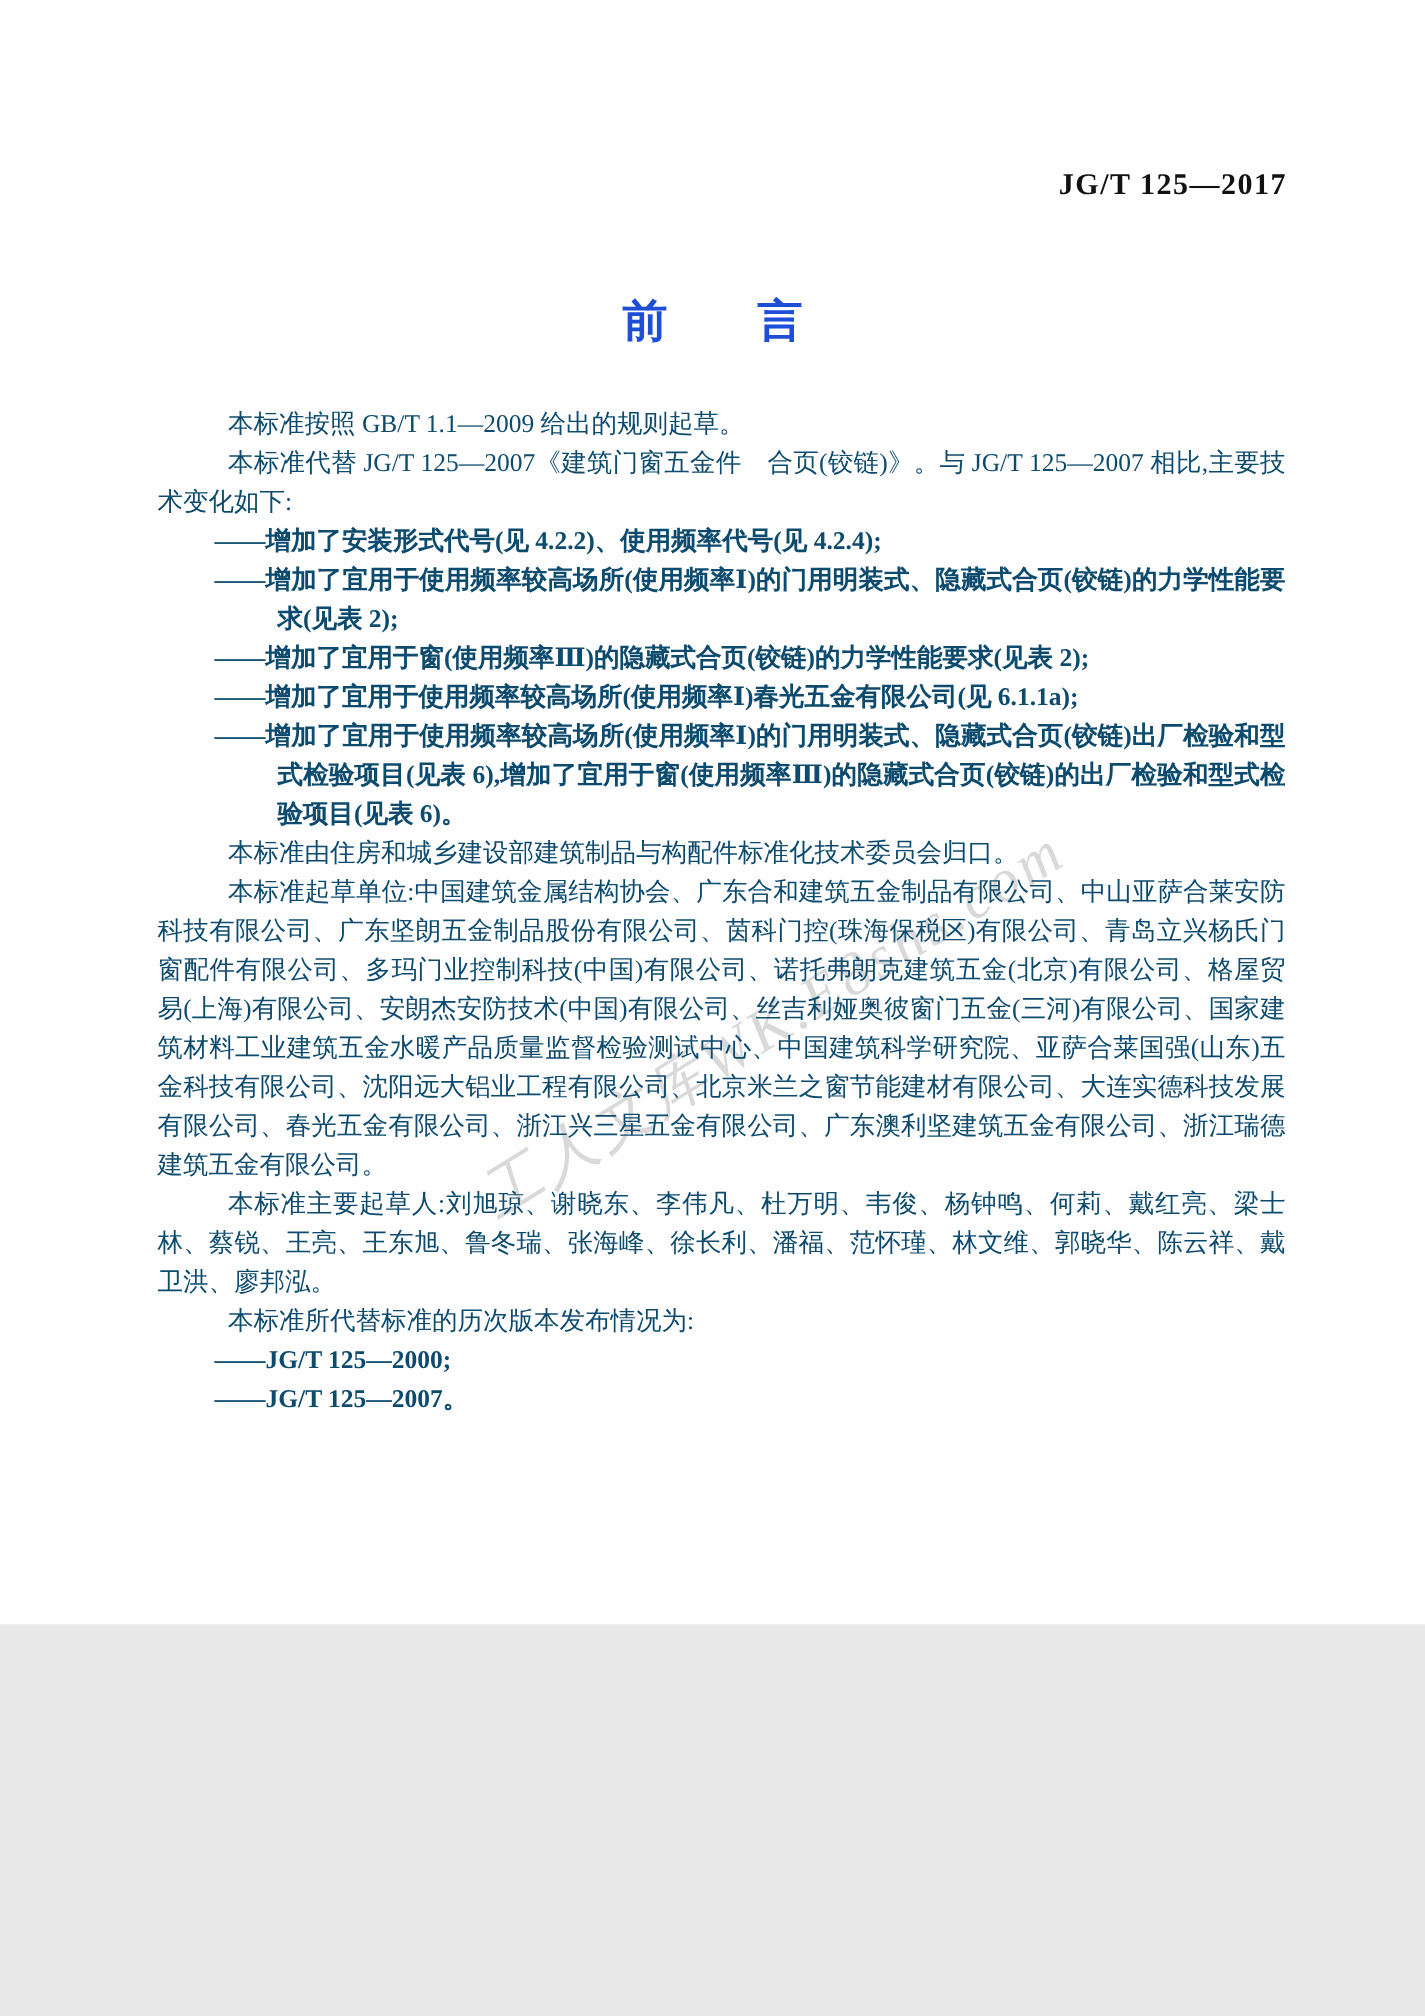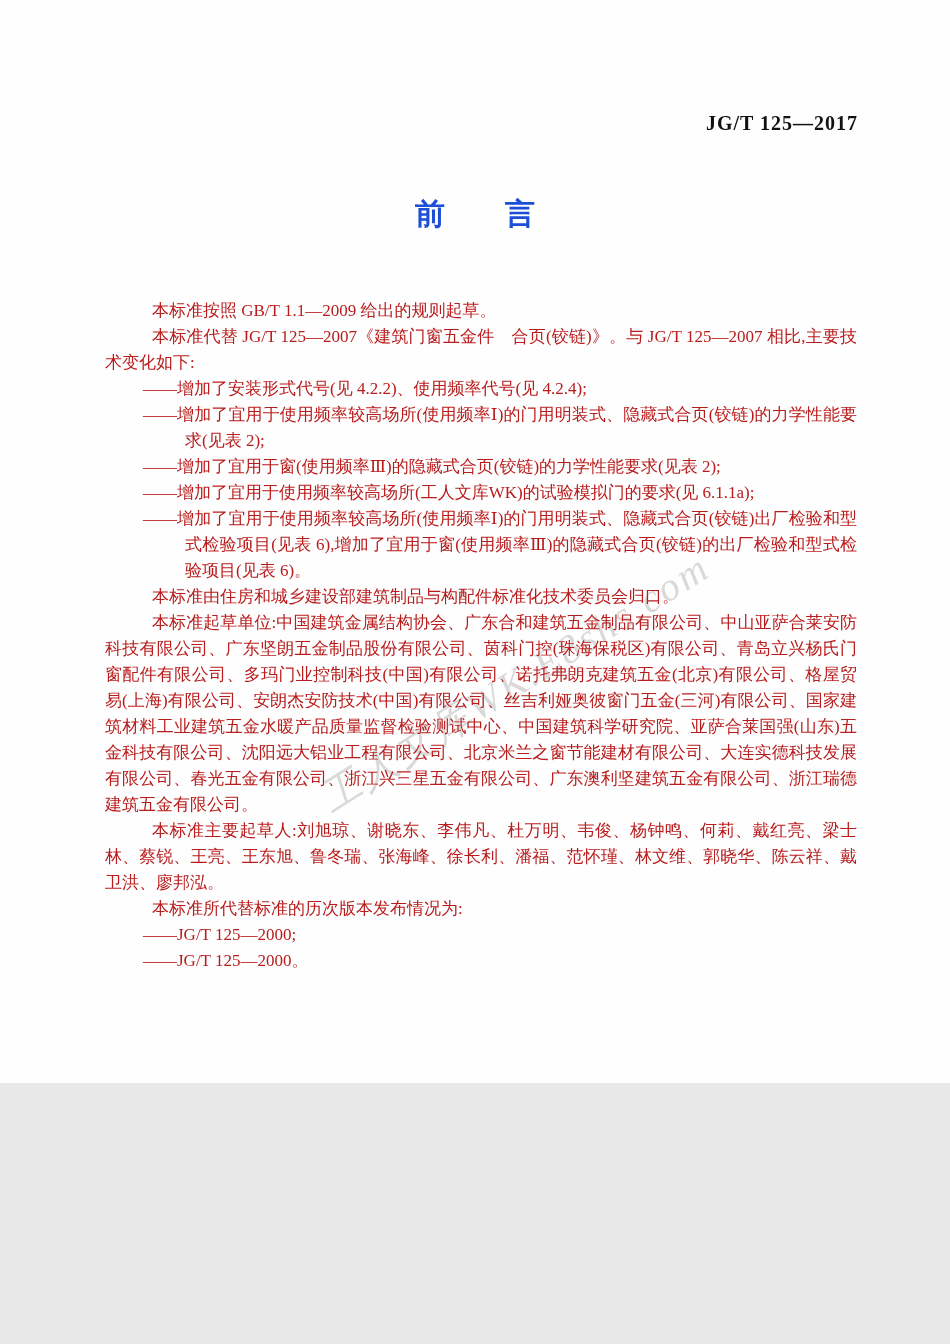--- a/index.html
+++ b/index.html
@@ -54,31 +54,31 @@
   }
 
   .content {
     position: absolute;
     top: 270px;
     left: 105px;
     width: 752px;
     font-size: 17px;
     line-height: 26px;
     text-align: justify;
-    color: #b91c1c;
-    margin-top: 28px;
+    color: #0c4a6e;
   }
 
   .content p { margin: 0; }
 
   .p-indent { text-indent: 47px; }
 
   .p-dash {
     padding-left: 80px;
     text-indent: -42px;
+    font-weight: bold;
   }
 
   .page-number {
     position: absolute;
     top: 1240px;
     left: 820px;
     font-size: 17px;
     color: #222;
   }
 </style>
@@ -92,25 +92,25 @@
   <div class="doc-title">前　　言</div>
 
   <div class="watermark">工人文库WK.E8shs.com</div>
 
   <div class="content">
     <p class="p-indent">本标准按照 GB/T 1.1—2009 给出的规则起草。</p>
     <p class="p-indent">本标准代替 JG/T 125—2007《建筑门窗五金件　合页(铰链)》。与 JG/T 125—2007 相比,主要技术变化如下:</p>
     <p class="p-dash">——增加了安装形式代号(见 4.2.2)、使用频率代号(见 4.2.4);</p>
     <p class="p-dash">——增加了宜用于使用频率较高场所(使用频率Ⅰ)的门用明装式、隐藏式合页(铰链)的力学性能要求(见表 2);</p>
     <p class="p-dash">——增加了宜用于窗(使用频率Ⅲ)的隐藏式合页(铰链)的力学性能要求(见表 2);</p>
-    <p class="p-dash">——增加了宜用于使用频率较高场所(工人文库WK)的试验模拟门的要求(见 6.1.1a);</p>
+    <p class="p-dash">——增加了宜用于使用频率较高场所(使用频率Ⅰ)春光五金有限公司(见 6.1.1a);</p>
     <p class="p-dash">——增加了宜用于使用频率较高场所(使用频率Ⅰ)的门用明装式、隐藏式合页(铰链)出厂检验和型式检验项目(见表 6),增加了宜用于窗(使用频率Ⅲ)的隐藏式合页(铰链)的出厂检验和型式检验项目(见表 6)。</p>
     <p class="p-indent">本标准由住房和城乡建设部建筑制品与构配件标准化技术委员会归口。</p>
     <p class="p-indent">本标准起草单位:中国建筑金属结构协会、广东合和建筑五金制品有限公司、中山亚萨合莱安防科技有限公司、广东坚朗五金制品股份有限公司、茵科门控(珠海保税区)有限公司、青岛立兴杨氏门窗配件有限公司、多玛门业控制科技(中国)有限公司、诺托弗朗克建筑五金(北京)有限公司、格屋贸易(上海)有限公司、安朗杰安防技术(中国)有限公司、丝吉利娅奥彼窗门五金(三河)有限公司、国家建筑材料工业建筑五金水暖产品质量监督检验测试中心、中国建筑科学研究院、亚萨合莱国强(山东)五金科技有限公司、沈阳远大铝业工程有限公司、北京米兰之窗节能建材有限公司、大连实德科技发展有限公司、春光五金有限公司、浙江兴三星五金有限公司、广东澳利坚建筑五金有限公司、浙江瑞德建筑五金有限公司。</p>
     <p class="p-indent">本标准主要起草人:刘旭琼、谢晓东、李伟凡、杜万明、韦俊、杨钟鸣、何莉、戴红亮、梁士林、蔡锐、王亮、王东旭、鲁冬瑞、张海峰、徐长利、潘福、范怀瑾、林文维、郭晓华、陈云祥、戴卫洪、廖邦泓。</p>
     <p class="p-indent">本标准所代替标准的历次版本发布情况为:</p>
     <p class="p-dash">——JG/T 125—2000;</p>
-    <p class="p-dash">——JG/T 125—2000。</p>
+    <p class="p-dash">——JG/T 125—2007。</p>
   </div>
 
   <div class="page-number">I</div>
 
 </div>
 
 </body></html>

